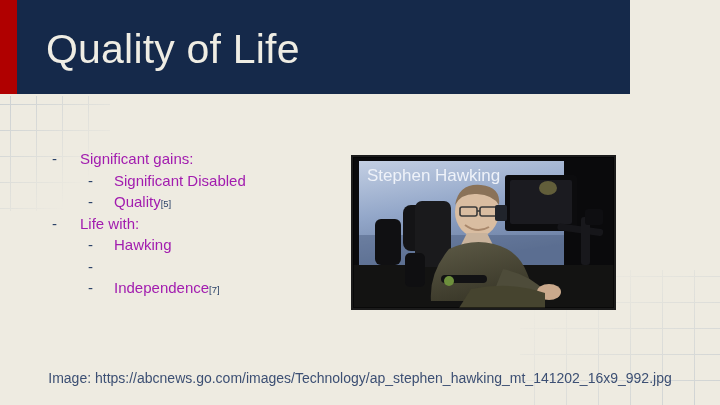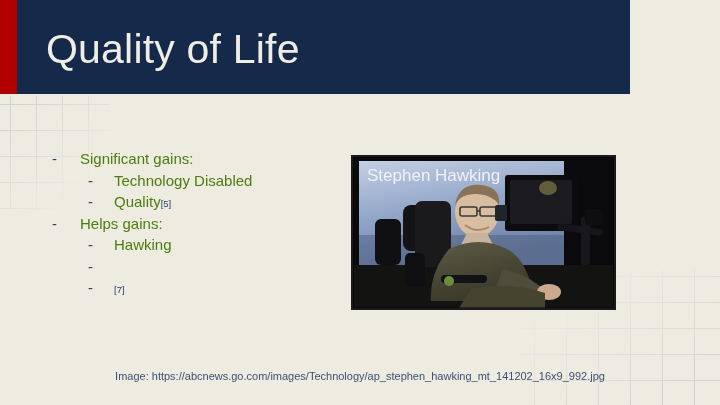--- a/index.html
+++ b/index.html
@@ -81,21 +81,21 @@
     white-space: nowrap;
   }
   .bullet.level-1 { padding-left: 0px; }
   .bullet.level-2 { padding-left: 36px; }
   .bullet .dash {
     width: 28px;
     flex: 0 0 28px;
     color: #2B4268;
   }
   .bullet.level-2 .dash { width: 26px; flex: 0 0 26px; }
-  .bullet .btext { color: #4d7c0f; }
+  .bullet .btext { color: #a21caf; }
   .bullet sup {
     font-size: 9.5px;
     vertical-align: super;
     line-height: 0;
   }
 
   
   #photo-frame {
     position: absolute;
     left: 351px; top: 155px;
@@ -107,21 +107,21 @@
     text-decoration: underline;
   }
   #photo-svg { display: block; width: 100%; height: 100%; }
 
   
   #image-caption {
     position: absolute;
     left: 0; right: 0;
     top: 370px;
     text-align: center;
-    font-size: 11px;
+    font-size: 14px;
     color: #3C4F73;
   }
 </style>
 </head>
 <body>
 
 <div id="slide">
 
   <div class="grid" id="grid-topleft">
     <div class="gline-v" style="left:10px;  top:0;   height:115px;"></div>
@@ -156,49 +156,50 @@
   <div id="bullet-list">
 
     <div class="bullet level-1">
       <span class="dash">-</span>
       <span class="btext">Significant gains:</span>
       <sup></sup>
     </div>
 
     <div class="bullet level-2">
       <span class="dash">-</span>
-      <span class="btext">Technology Disabled</span>
+      <span class="btext">Significant Disabled</span>
       <sup></sup>
     </div>
 
     <div class="bullet level-2">
       <span class="dash">-</span>
       <span class="btext">Quality</span>
       <sup>[5]</sup>
     </div>
 
     <div class="bullet level-1">
       <span class="dash">-</span>
-      <span class="btext">Helps gains:</span>
+      <span class="btext">Life with:</span>
       <sup></sup>
     </div>
 
     <div class="bullet level-2">
       <span class="dash">-</span>
       <span class="btext">Hawking</span>
       <sup></sup>
     </div>
 
     <div class="bullet level-2">
       <span class="dash">-</span>
       <sup></sup>
     </div>
 
     <div class="bullet level-2">
       <span class="dash">-</span>
+      <span class="btext">Independence</span>
       <sup>[7]</sup>
     </div>
 
   </div>
 
   <div id="photo-frame">
     <svg id="photo-svg" viewBox="0 0 261 151" preserveAspectRatio="none">
       <defs>
         <linearGradient id="screenGrad" x1="0" y1="0" x2="0.35" y2="1">
           <stop offset="0%" stop-color="#b9c6de"></stop>

